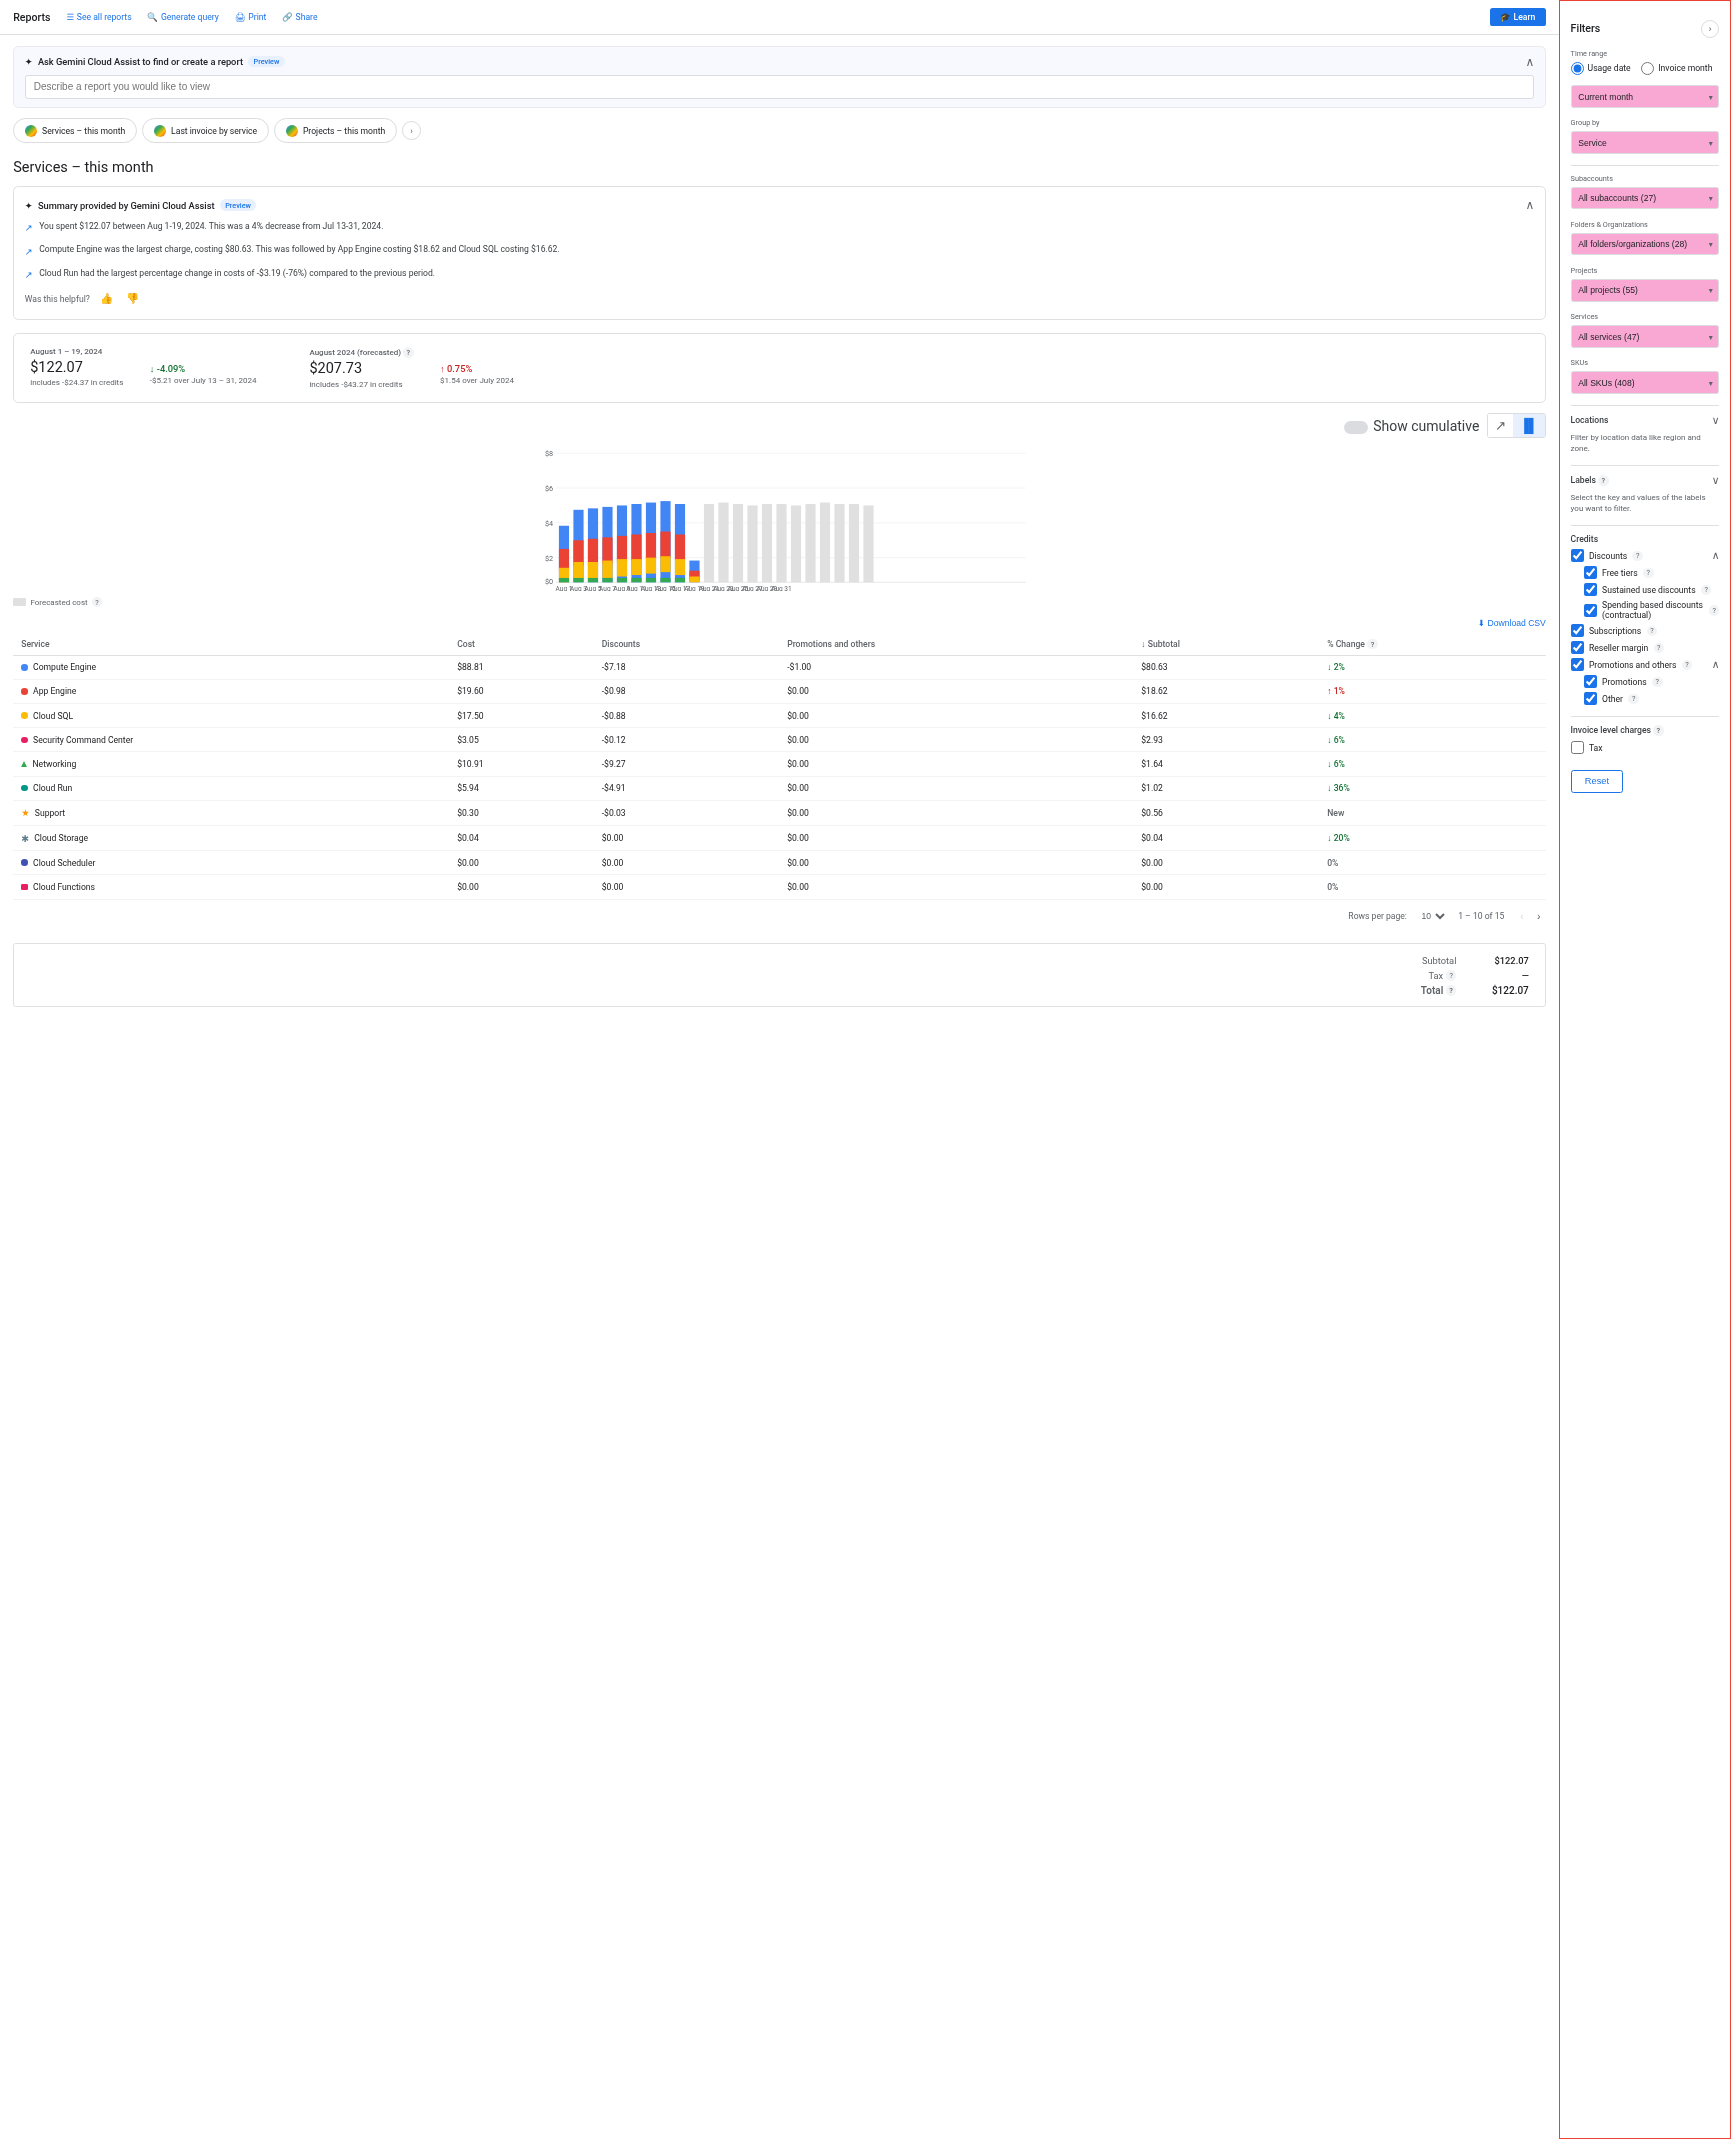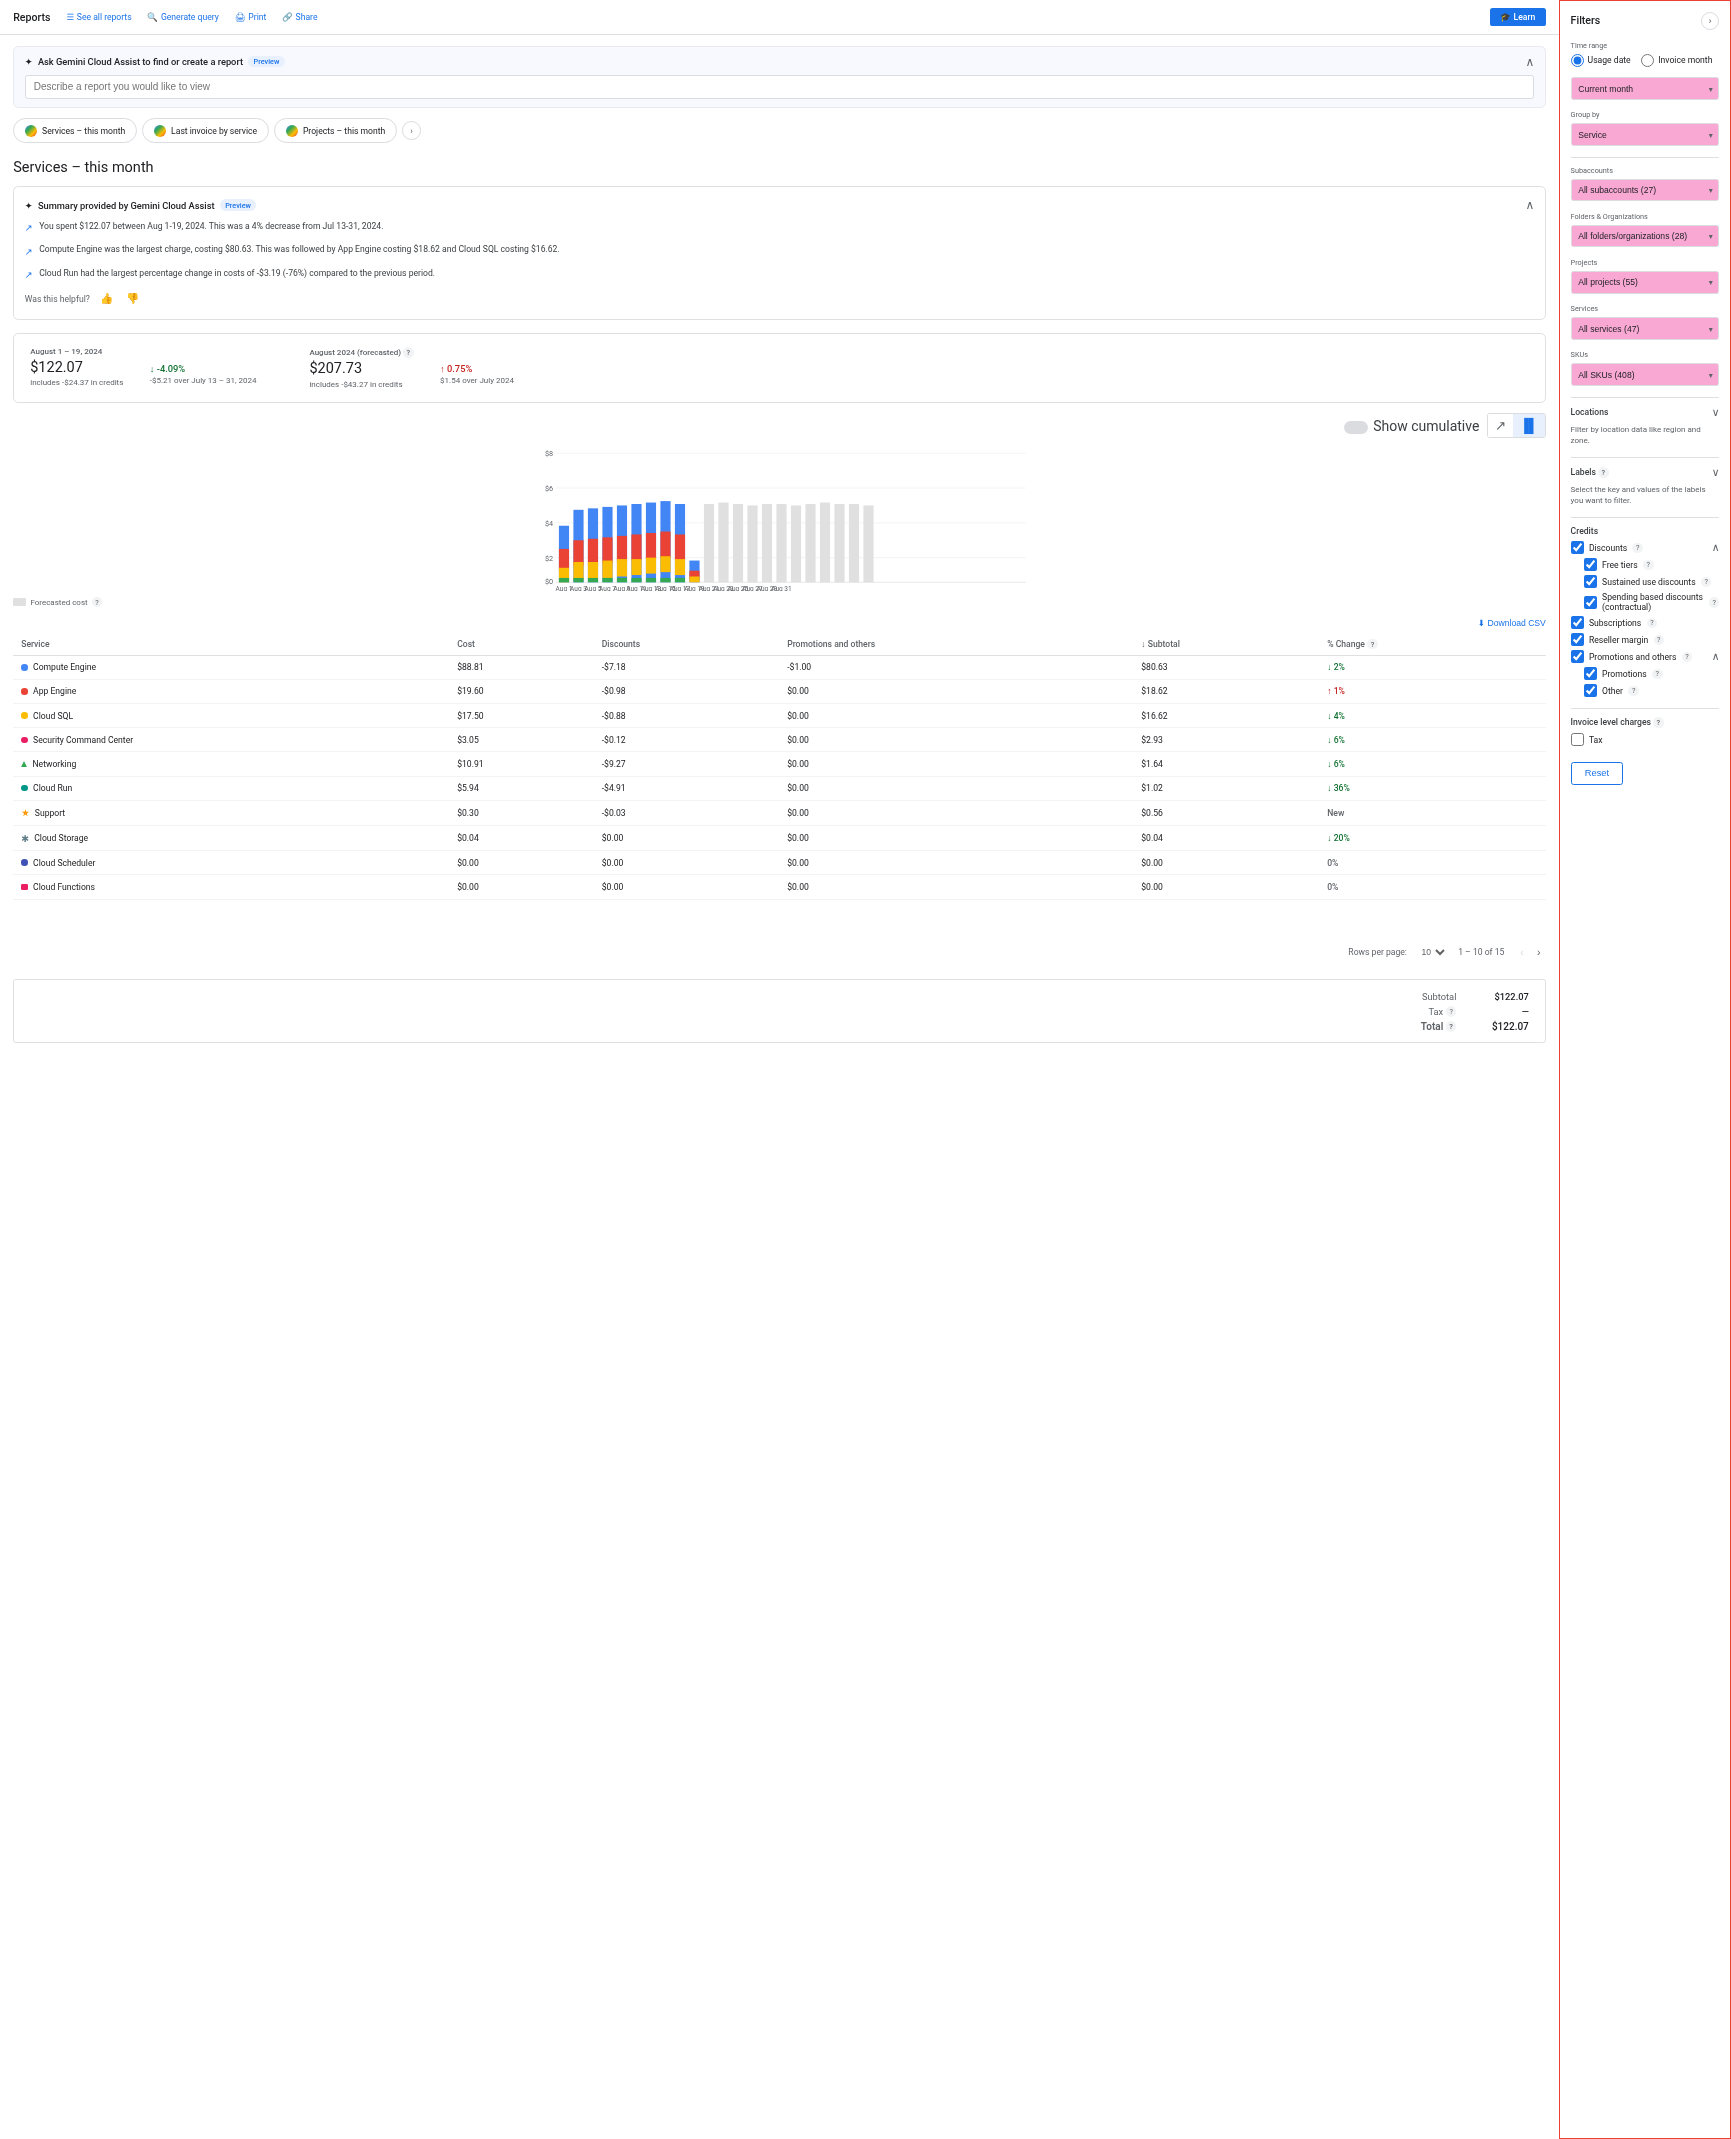--- a/index.html
+++ b/index.html
@@ -63,36 +63,36 @@
     .forecast-box { width: 13.2px; height: 8px; background: #e0e0e0; border-radius: 1.3px; }
     
     
     .table-section { margin: 0 13.2px; }
     .download-row { display: flex; justify-content: flex-end; margin-bottom: 5.3px; }
     .download-btn { color: #1a73e8; font-size: 8.6px; cursor: pointer; display: flex; align-items: center; gap: 2.6px; background: none; border: none; }
     .data-table { width: 100%; border-collapse: collapse; font-size: 8.6px; }
     .data-table th { text-align: left; padding: 5.3px 8px; color: #5f6368; font-weight: 500; border-bottom: 0.7px solid #e0e0e0; white-space: nowrap; }
     .data-table td { padding: 6.6px 8px; border-bottom: 0.7px solid #f1f3f4; }
     .service-cell { display: flex; align-items: center; gap: 5.3px; }
-    .table-footer { display: flex; align-items: center; justify-content: flex-end; gap: 10.6px; padding: 8px 0; font-size: 8.6px; color: #5f6368; margin-top: 36px; }
+    .table-footer { display: flex; align-items: center; justify-content: flex-end; gap: 10.6px; padding: 8px 0; font-size: 8.6px; color: #5f6368; }
     .rows-select { border: none; color: #5f6368; font-size: 8.6px; background: transparent; cursor: pointer; }
     .page-nav { display: flex; gap: 2.6px; }
     .page-nav-btn { background: none; border: none; color: #5f6368; cursor: pointer; font-size: 10.6px; padding: 2.6px 5.3px; }
     .page-nav-btn:disabled { color: #dadce0; }
     
     
     .totals-box { margin: 10.6px 13.2px; background: #fff; border: 0.7px solid #e0e0e0; border-radius: 2.6px; padding: 10.6px 16px; display: flex; flex-direction: column; align-items: flex-end; gap: 4px; }
     .total-row { display: flex; gap: 26.4px; font-size: 9.3px; }
     .total-label { color: #5f6368; display: flex; align-items: center; gap: 2.6px; }
     .total-value { color: #202124; font-weight: 500; min-width: 46px; text-align: right; }
     .total-row.grand { font-size: 10px; font-weight: 600; }
     
     
     .filters-panel { width: 172px; flex-shrink: 0; border: 1.3px solid #ea4335; padding: 10.6px; overflow-y: auto; height: 100vh; position: sticky; top: 0; }
-    .filters-header { display: flex; align-items: center; justify-content: space-between; margin-bottom: 10.6px; }
+    .filters-header { display: flex; align-items: center; justify-content: space-between; margin-bottom: 10.6px; margin-top: 8px; }
     .filters-title { font-size: 10.6px; font-weight: 500; }
     .collapse-btn { width: 18.5px; height: 18.5px; border: 0.7px solid #dadce0; border-radius: 50%; display: flex; align-items: center; justify-content: center; cursor: pointer; color: #5f6368; font-size: 9.3px; background: #fff; }
     .filter-section { margin-bottom: 10.6px; }
     .filter-label { font-size: 7.3px; color: #5f6368; margin-bottom: 4px; display: block; }
     .radio-group { display: flex; gap: 10.6px; margin-bottom: 6.6px; }
     .radio-opt { display: flex; align-items: center; gap: 4px; font-size: 8.6px; cursor: pointer; }
     .radio-opt input { accent-color: #1a73e8; }
     .filter-select { width: 100%; border: 0.7px solid #dadce0; border-radius: 2.6px; padding: 5.3px 6.6px; font-size: 8.6px; color: #202124; background: #f9a8d4; appearance: none; cursor: pointer; }
     .select-wrap { position: relative; }
     .select-wrap::after { content: '▾'; position: absolute; right: 6.6px; top: 50%; transform: translateY(-50%); color: #5f6368; pointer-events: none; font-size: 8px; }

